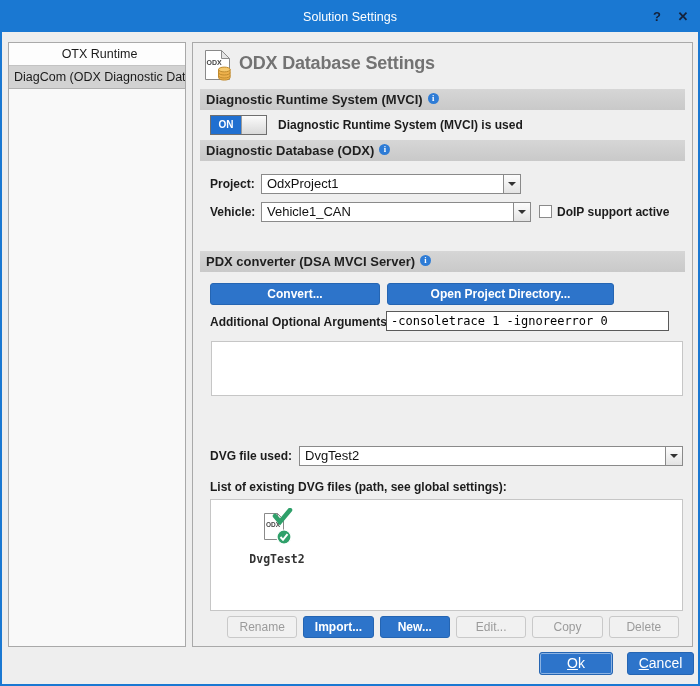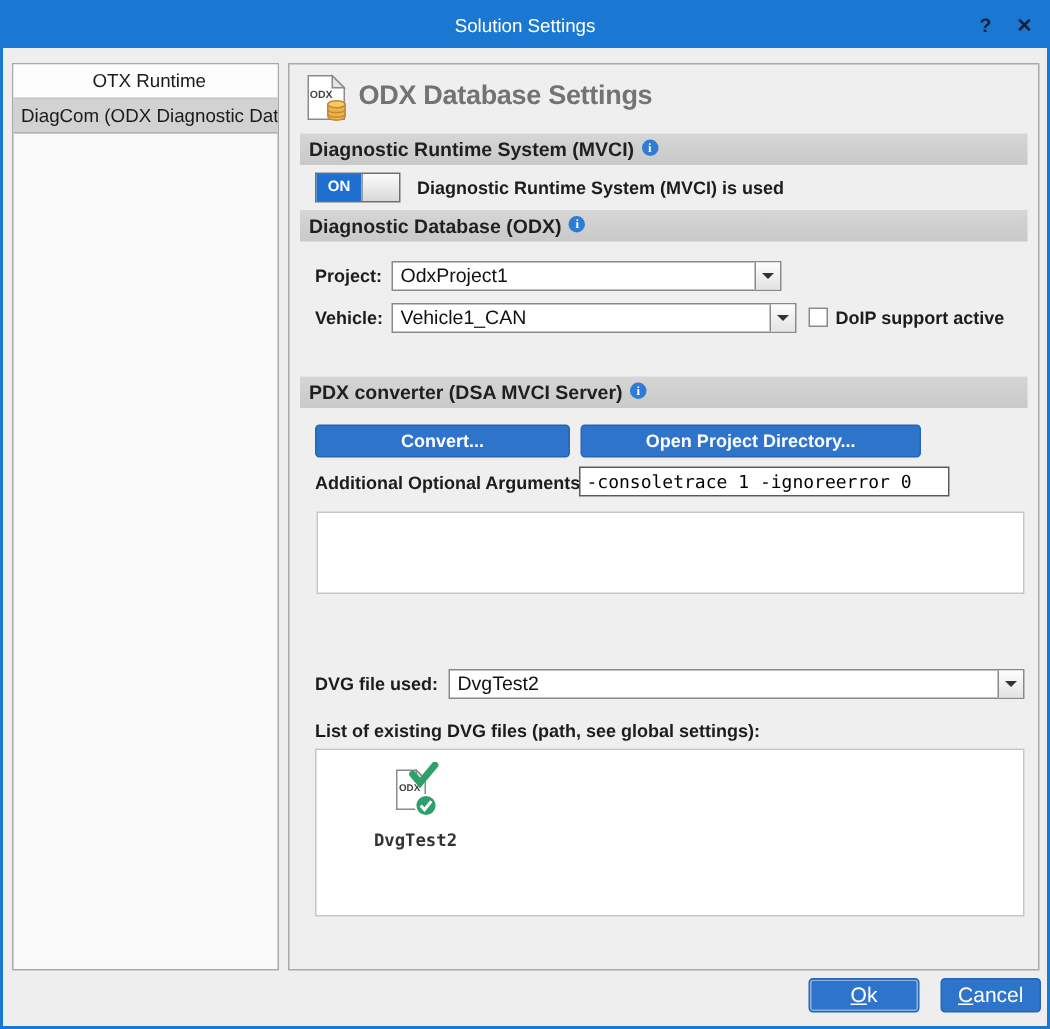--- a/index.html
+++ b/index.html
@@ -190,21 +190,21 @@
     </div>
     <span class="checkbox" style="left:346px; top:162px;"></span>
     <span class="lbl" style="left:364px; top:159px; line-height:20px;">DoIP support active</span>
 
     <div class="section-bar" style="top:208px;">
       <span>PDX converter (DSA MVCI Server)</span><span class="info-icon">i</span>
     </div>
     <div class="btn-blue" style="left:194px; top:240px; width:227px;">Open Project Directory...</div>
     <div class="btn-blue" style="left:17px; top:240px; width:170px;">Convert...</div>
     <span class="lbl" style="left:17px; top:269px; line-height:20px;">Additional Optional Arguments:</span>
-    <input class="args-input" style="left: 193px; top: 268px; width: 247px;" value="-consoletrace 1 -ignoreerror 0">
+    <input class="args-input" style="left: 193px; top: 268px; width: 283px;" value="-consoletrace 1 -ignoreerror 0">
     <div class="white-box" style="left:18px; top:298px; width:472px; height:55px;"></div>
 
     <span class="lbl" style="left:17px; top:403px; line-height:20px;">DVG file used:</span>
     <div class="combo" style="left:106px; top:403px; width:384px;">
       <span class="combo-value">DvgTest2</span>
       <span class="combo-arrow">
           <i></i>
         </span>
     </div>
     <span class="lbl" style="left:17px; top:437px;">List of existing DVG files (path, see global settings):</span>
@@ -217,20 +217,28 @@
             <text x="9" y="19" font-size="6.5" font-weight="bold" fill="#444" font-family="Liberation Sans, sans-serif">ODX</text>
             <path d="M18 8 l5 6 L33 2" fill="none" stroke="#2fa06a" stroke-width="4.5" stroke-linecap="round"></path>
             <circle cx="27" cy="29" r="7" fill="#2fa06a" stroke="#fff" stroke-width="1.2"></circle>
             <path d="M23.5 29 l2.5 2.8 l4.5 -5.6" fill="none" stroke="#fff" stroke-width="2"></path>
           </svg>
         </span>
         <div class="name">DvgTest2</div>
       </div>
     </div>
 
+    <div class="action-row">
+      <div class="abtn gray">Rename</div>
+      <div class="abtn blue">Import...</div>
+      <div class="abtn blue">New...</div>
+      <div class="abtn gray">Edit...</div>
+      <div class="abtn gray">Copy</div>
+      <div class="abtn gray">Delete</div>
+    </div>
   </div>
 
   <div class="foot-btn ok">
     <u>O</u><span>k</span>
   </div>
   <div class="foot-btn cancel">
     <u>C</u><span>ancel</span>
   </div>
 
 </div>

